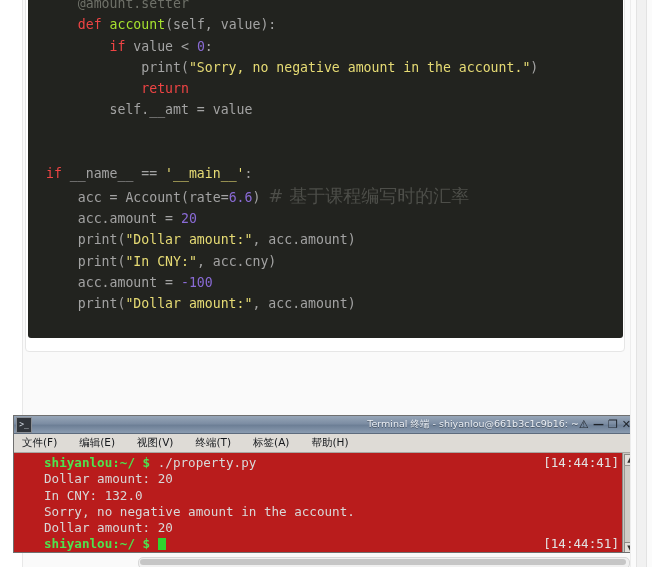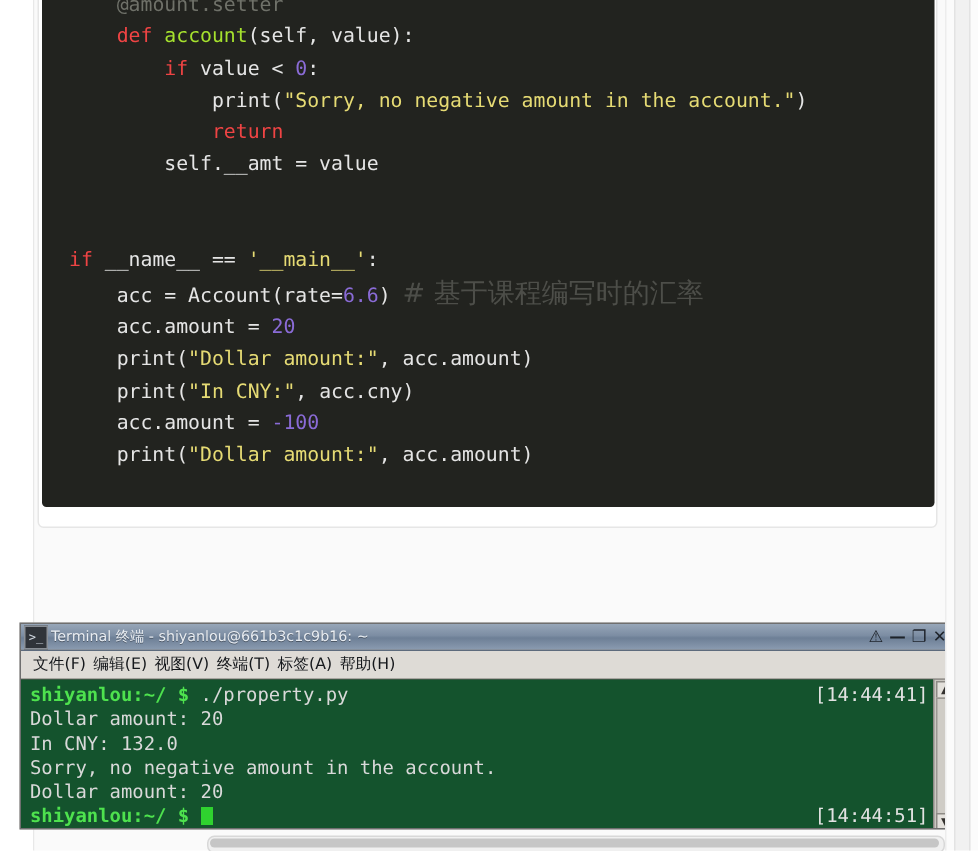--- a/index.html
+++ b/index.html
@@ -51,21 +51,21 @@
     color:#d8d8d2;
     white-space:pre;
     letter-spacing:0px;
   }
   .tok-dec{color:#6f7169;}
   .tok-kw{color:#ef4444;}
   .tok-fn{color:#a6e22e;}
   .tok-str{color:#e6db74;}
   .tok-num{color:#8a6bd6;}
   .tok-com{color:#4d4e49;font-family:"DejaVu Sans",sans-serif;font-size:18px;}
-  .tok-plain{color:#e5e5e5;}
+  .tok-plain{color:#a3a3a3;}
 
   
   .run-heading{
     position:absolute;left:0px;top:378px;
     font-family:"DejaVu Sans", sans-serif;
     font-size:16.5px;color:#2b2b2b;
     letter-spacing:0.4px;
   }
 
   
@@ -83,50 +83,50 @@
     border-bottom:1px solid #5d6b7d;
   }
   .term-icon{
     width:14px;height:14px;margin-left:2px;margin-right:2px;
     background:#30343a;border:1px solid #8a8f96;
     display:flex;align-items:center;justify-content:center;
     color:#cfd6df;font-size:8px;font-family:"DejaVu Sans Mono",monospace;
     flex:0 0 auto;
   }
   .term-title-text{
-    flex:1;text-align:left;
+    flex:1;text-align:right;
     font-family:"DejaVu Sans",sans-serif;
     font-size:9.5px;color:#e9edf2;
     text-shadow:0 1px 0 rgba(0,0,0,.35);
     white-space:nowrap;overflow:hidden;
   }
   .term-buttons{
     display:flex;align-items:center;gap:4px;
     padding-right:5px;flex:0 0 auto;
   }
   .term-buttons span{
     font-family:"DejaVu Sans",sans-serif;font-size:11px;color:#1d2229;
     line-height:11px;font-weight:bold;
   }
   .term-menu{
     height:18px;background:#dedbd6;
     border-bottom:1px solid #a9a6a1;
     display:flex;align-items:center;
-    padding-left:8px;gap:5px;
+    padding-left:8px;gap:22px;
   }
   .term-menu .mi{
     font-family:"DejaVu Sans",sans-serif;
     font-size:10.5px;color:#15181c;white-space:nowrap;
   }
   .term-body-wrap{
     position:relative;height:102px;background:#000000;
   }
   .term-screen{
     position:absolute;left:0;top:0;right:13px;bottom:0;
-    background:#14532d;overflow:hidden;
+    background:#b91c1c;overflow:hidden;padding-left:24px;
   }
   pre.term-text{
     margin:0;padding:2px 0 0 6px;
     font-family:"DejaVu Sans Mono","Liberation Mono",monospace;
     font-size:12.6px;line-height:16.3px;
     color:#d7d7d7;white-space:pre;
   }
   .t-prompt{color:#4ee24e;font-weight:bold;}
   .t-out{color:#d9d9d9;}
   .t-cursor{

